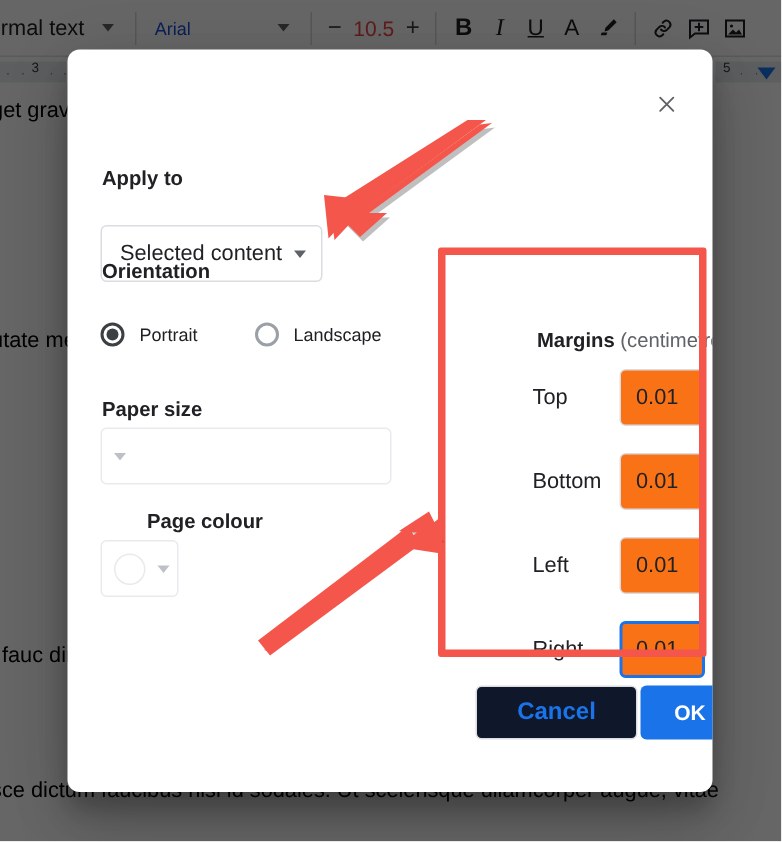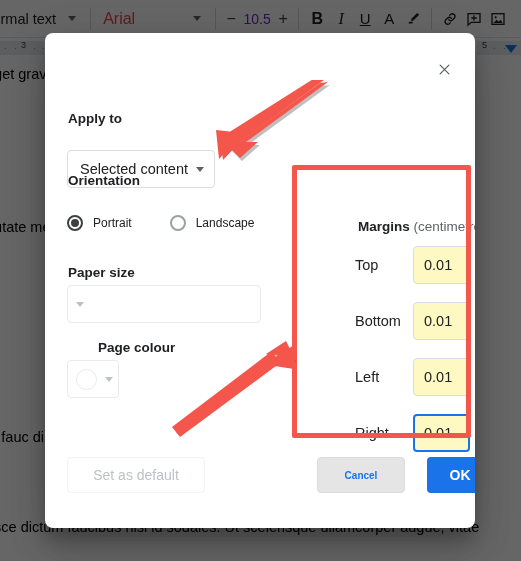--- a/index.html
+++ b/index.html
@@ -46,43 +46,43 @@
     flex: none;
   }
   .tb-style {
     font-size: 14.5px;
     color: #202124;
     white-space: nowrap;
     margin-left: -18px;
     padding-right: 4px;
   }
   .tb-font {
-    font-size: 16px;
-    color: #ef4444;
+    font-size: 12px;
+    color: #1d4ed8;
     white-space: nowrap;
     padding-left: 6px;
   }
   .caret {
     width: 0; height: 0;
     border-left: 4.5px solid transparent;
     border-right: 4.5px solid transparent;
     border-top: 5px solid #5f6368;
     margin: 0 8px;
     flex: none;
   }
   .tb-size-minus, .tb-size-plus {
     font-size: 16px;
     color: #3c4043;
     width: 18px;
     text-align: center;
     flex: none;
   }
   .tb-size-val {
     font-size: 14px;
-    color: #6d28d9;
+    color: #ef4444;
     width: 34px;
     text-align: center;
     flex: none;
   }
   .tb-icon {
     font-size: 15px;
     color: #202124;
     width: 24px;
     text-align: center;
     flex: none;
@@ -347,21 +347,21 @@
     width: 57px;
     height: 38px;
     border: 1px solid #dadce0;
     border-radius: 4px;
     box-sizing: border-box;
     font-size: 14.5px;
     font-family: "Liberation Sans", sans-serif;
     color: #202124;
     padding: 0 0 0 10px;
     outline: none;
-    background: #fef9c3;
+    background: #f97316;
   }
   .m-input.focused {
     border: 2px solid #1a73e8;
     padding-left: 9px;
   }
   .mr-top    { top: 213px; }
   .mr-bottom { top: 269px; }
   .mr-left   { top: 325px; }
   .mr-right  { top: 381px; }
 
@@ -379,30 +379,30 @@
     display: flex;
     align-items: center;
     justify-content: center;
     font-size: 14px;
     color: #bdc1c6;
   }
   .btn-cancel {
     position: absolute;
     left: 272px;
     top: 424px;
-    width: 88px;
+    width: 108px;
     height: 36px;
     border: 1px solid #dadce0;
     border-radius: 4px;
-    background: #e5e5e5;
+    background: #0f172a;
     box-sizing: border-box;
     display: flex;
     align-items: center;
     justify-content: center;
-    font-size: 10px;
+    font-size: 16px;
     color: #1a73e8;
     font-weight: bold;
     cursor: pointer;
   }
   .btn-ok {
     position: absolute;
     left: 382px;
     top: 424px;
     width: 66px;
     height: 36px;
@@ -561,21 +561,20 @@
     </div>
     <div class="margin-row mr-left">
       <span class="m-label">Left</span>
       <input class="m-input" type="text" value="0.01" style="">
     </div>
     <div class="margin-row mr-right">
       <span class="m-label">Right</span>
       <input class="m-input focused" type="text" value="0.01" style="">
     </div>
 
-    <div class="btn-setdefault">Set as default</div>
     <div class="btn-cancel">Cancel</div>
     <div class="btn-ok">OK</div>
   </div>
 
   <div class="annot-box"></div>
 
   <svg class="annot-arrow arrow-1" viewBox="0 0 125 85">
     <g transform="translate(2,3)">
       <path d="M118 2 L36 62 L48 62 L30 78 L15 63 L28 63 L110 3 Z" fill="rgba(0,0,0,0.25)"></path>
     </g>

